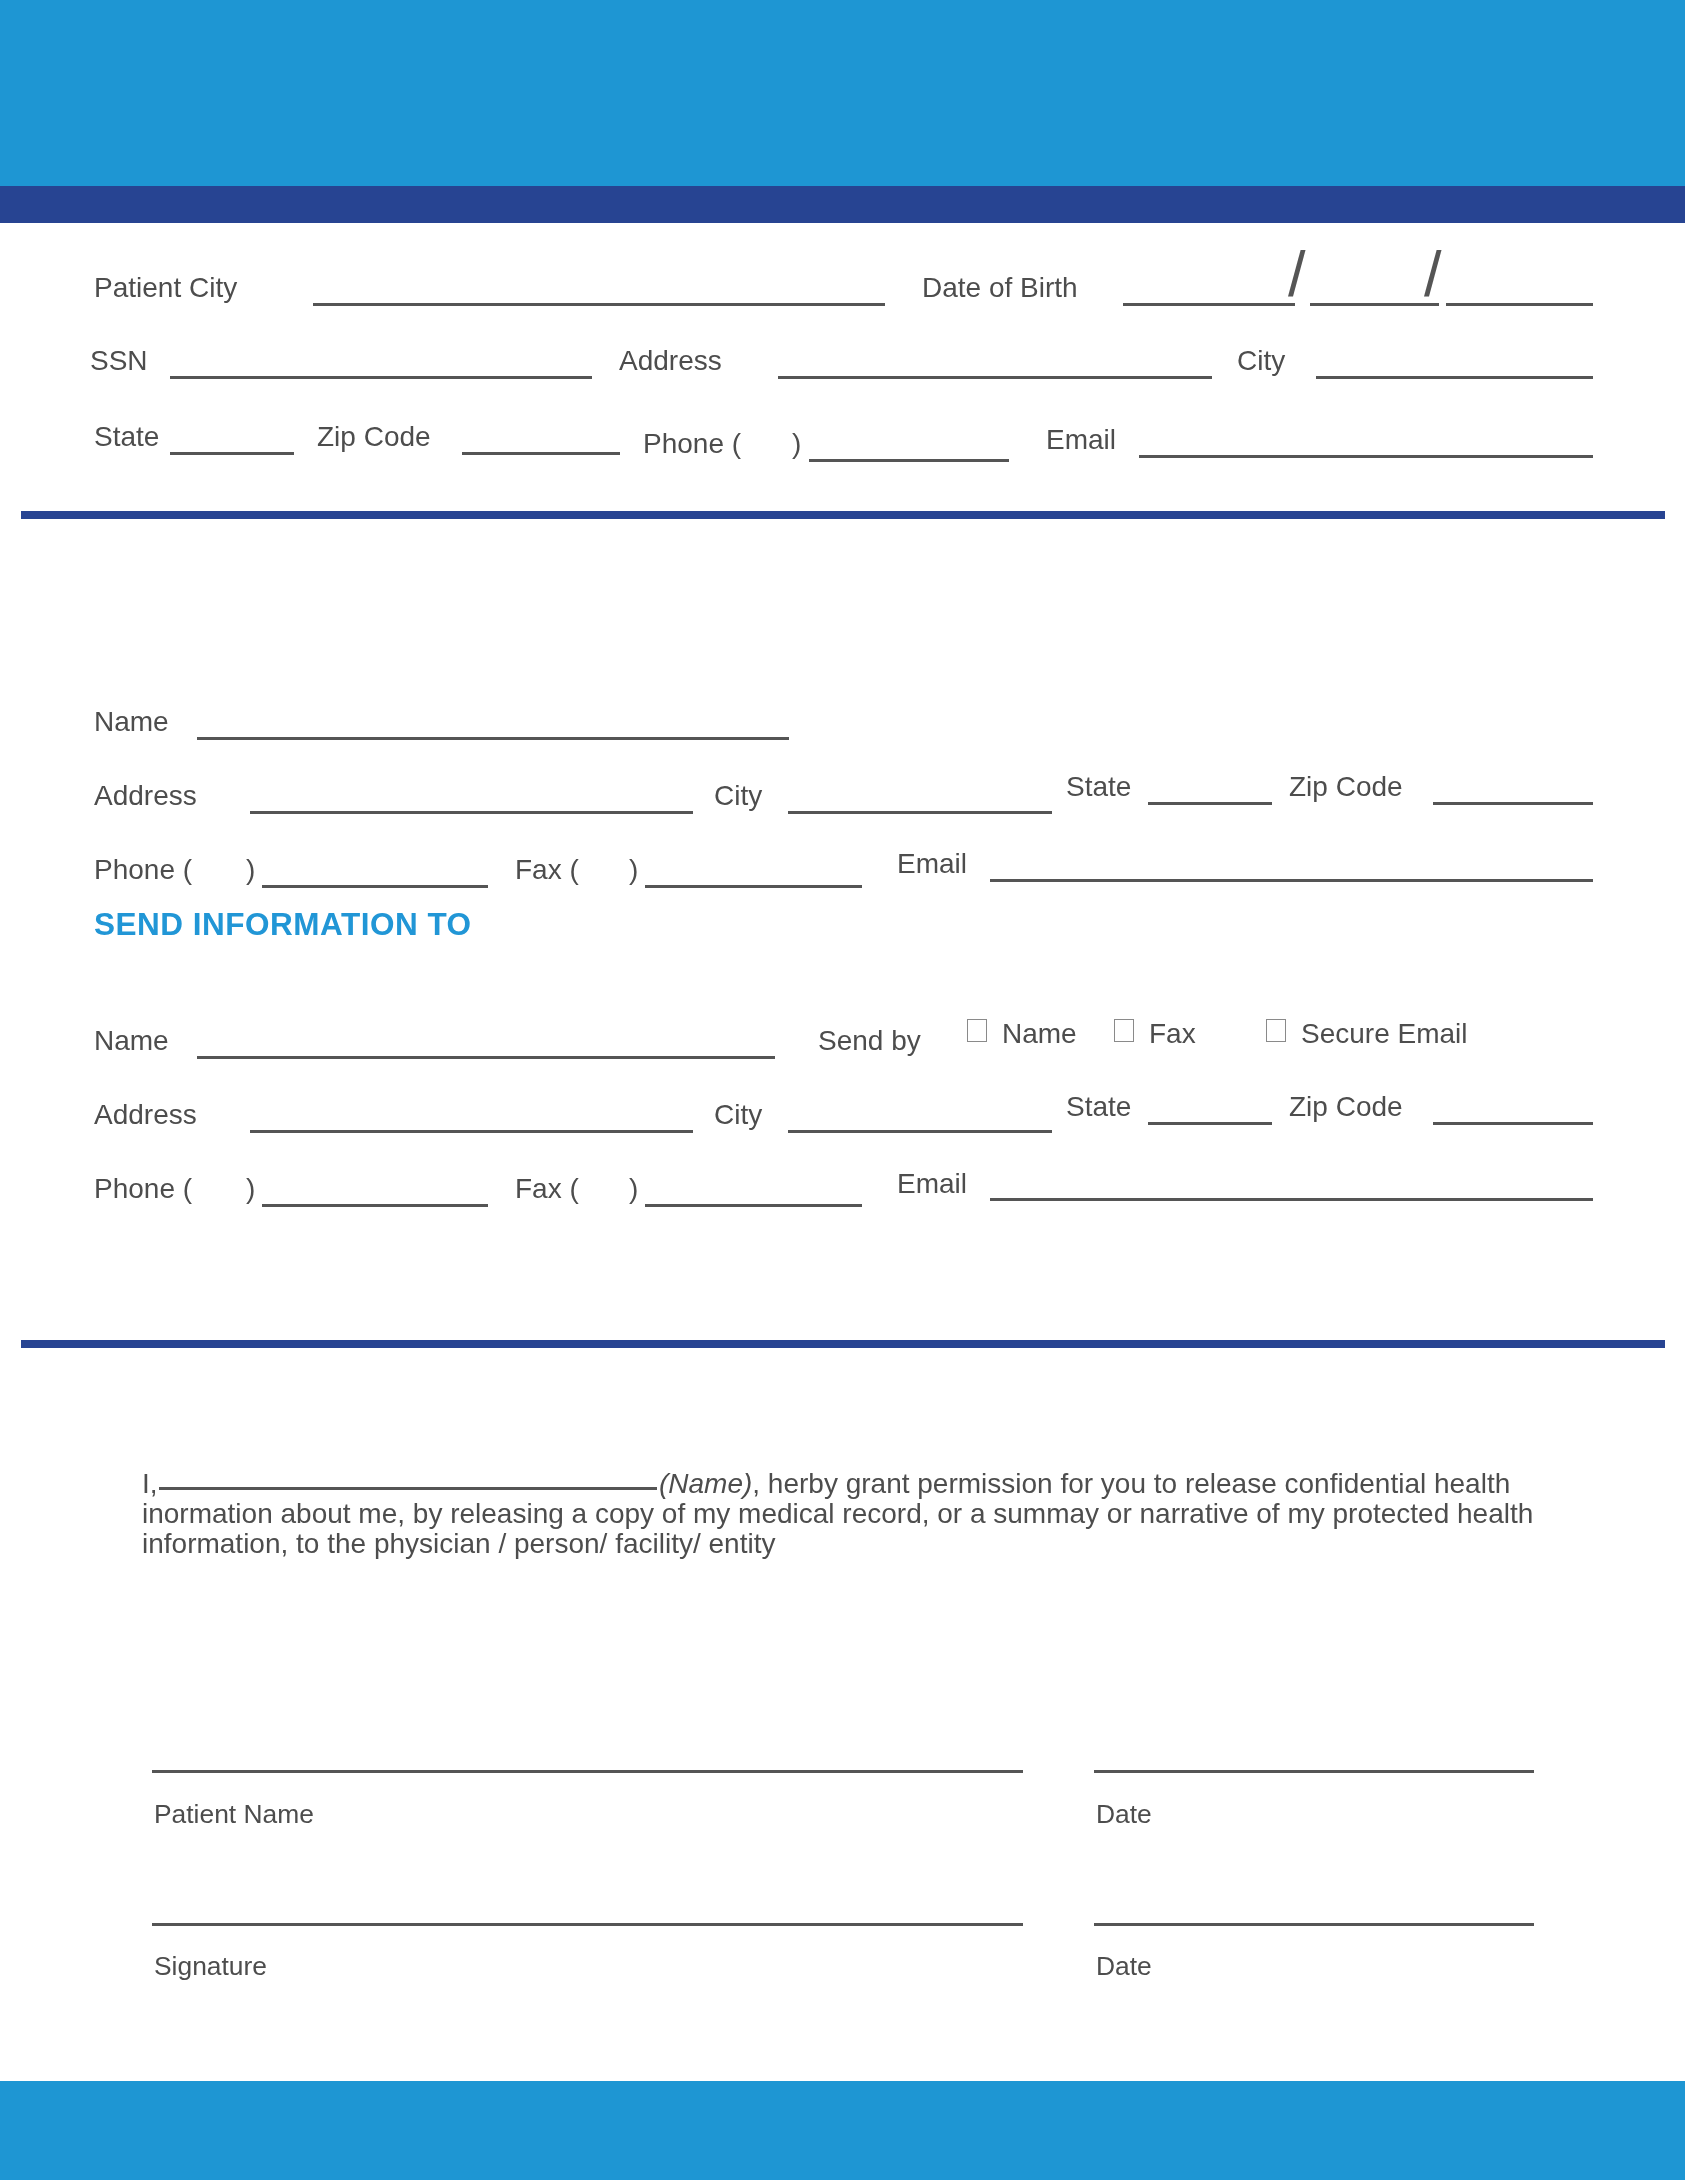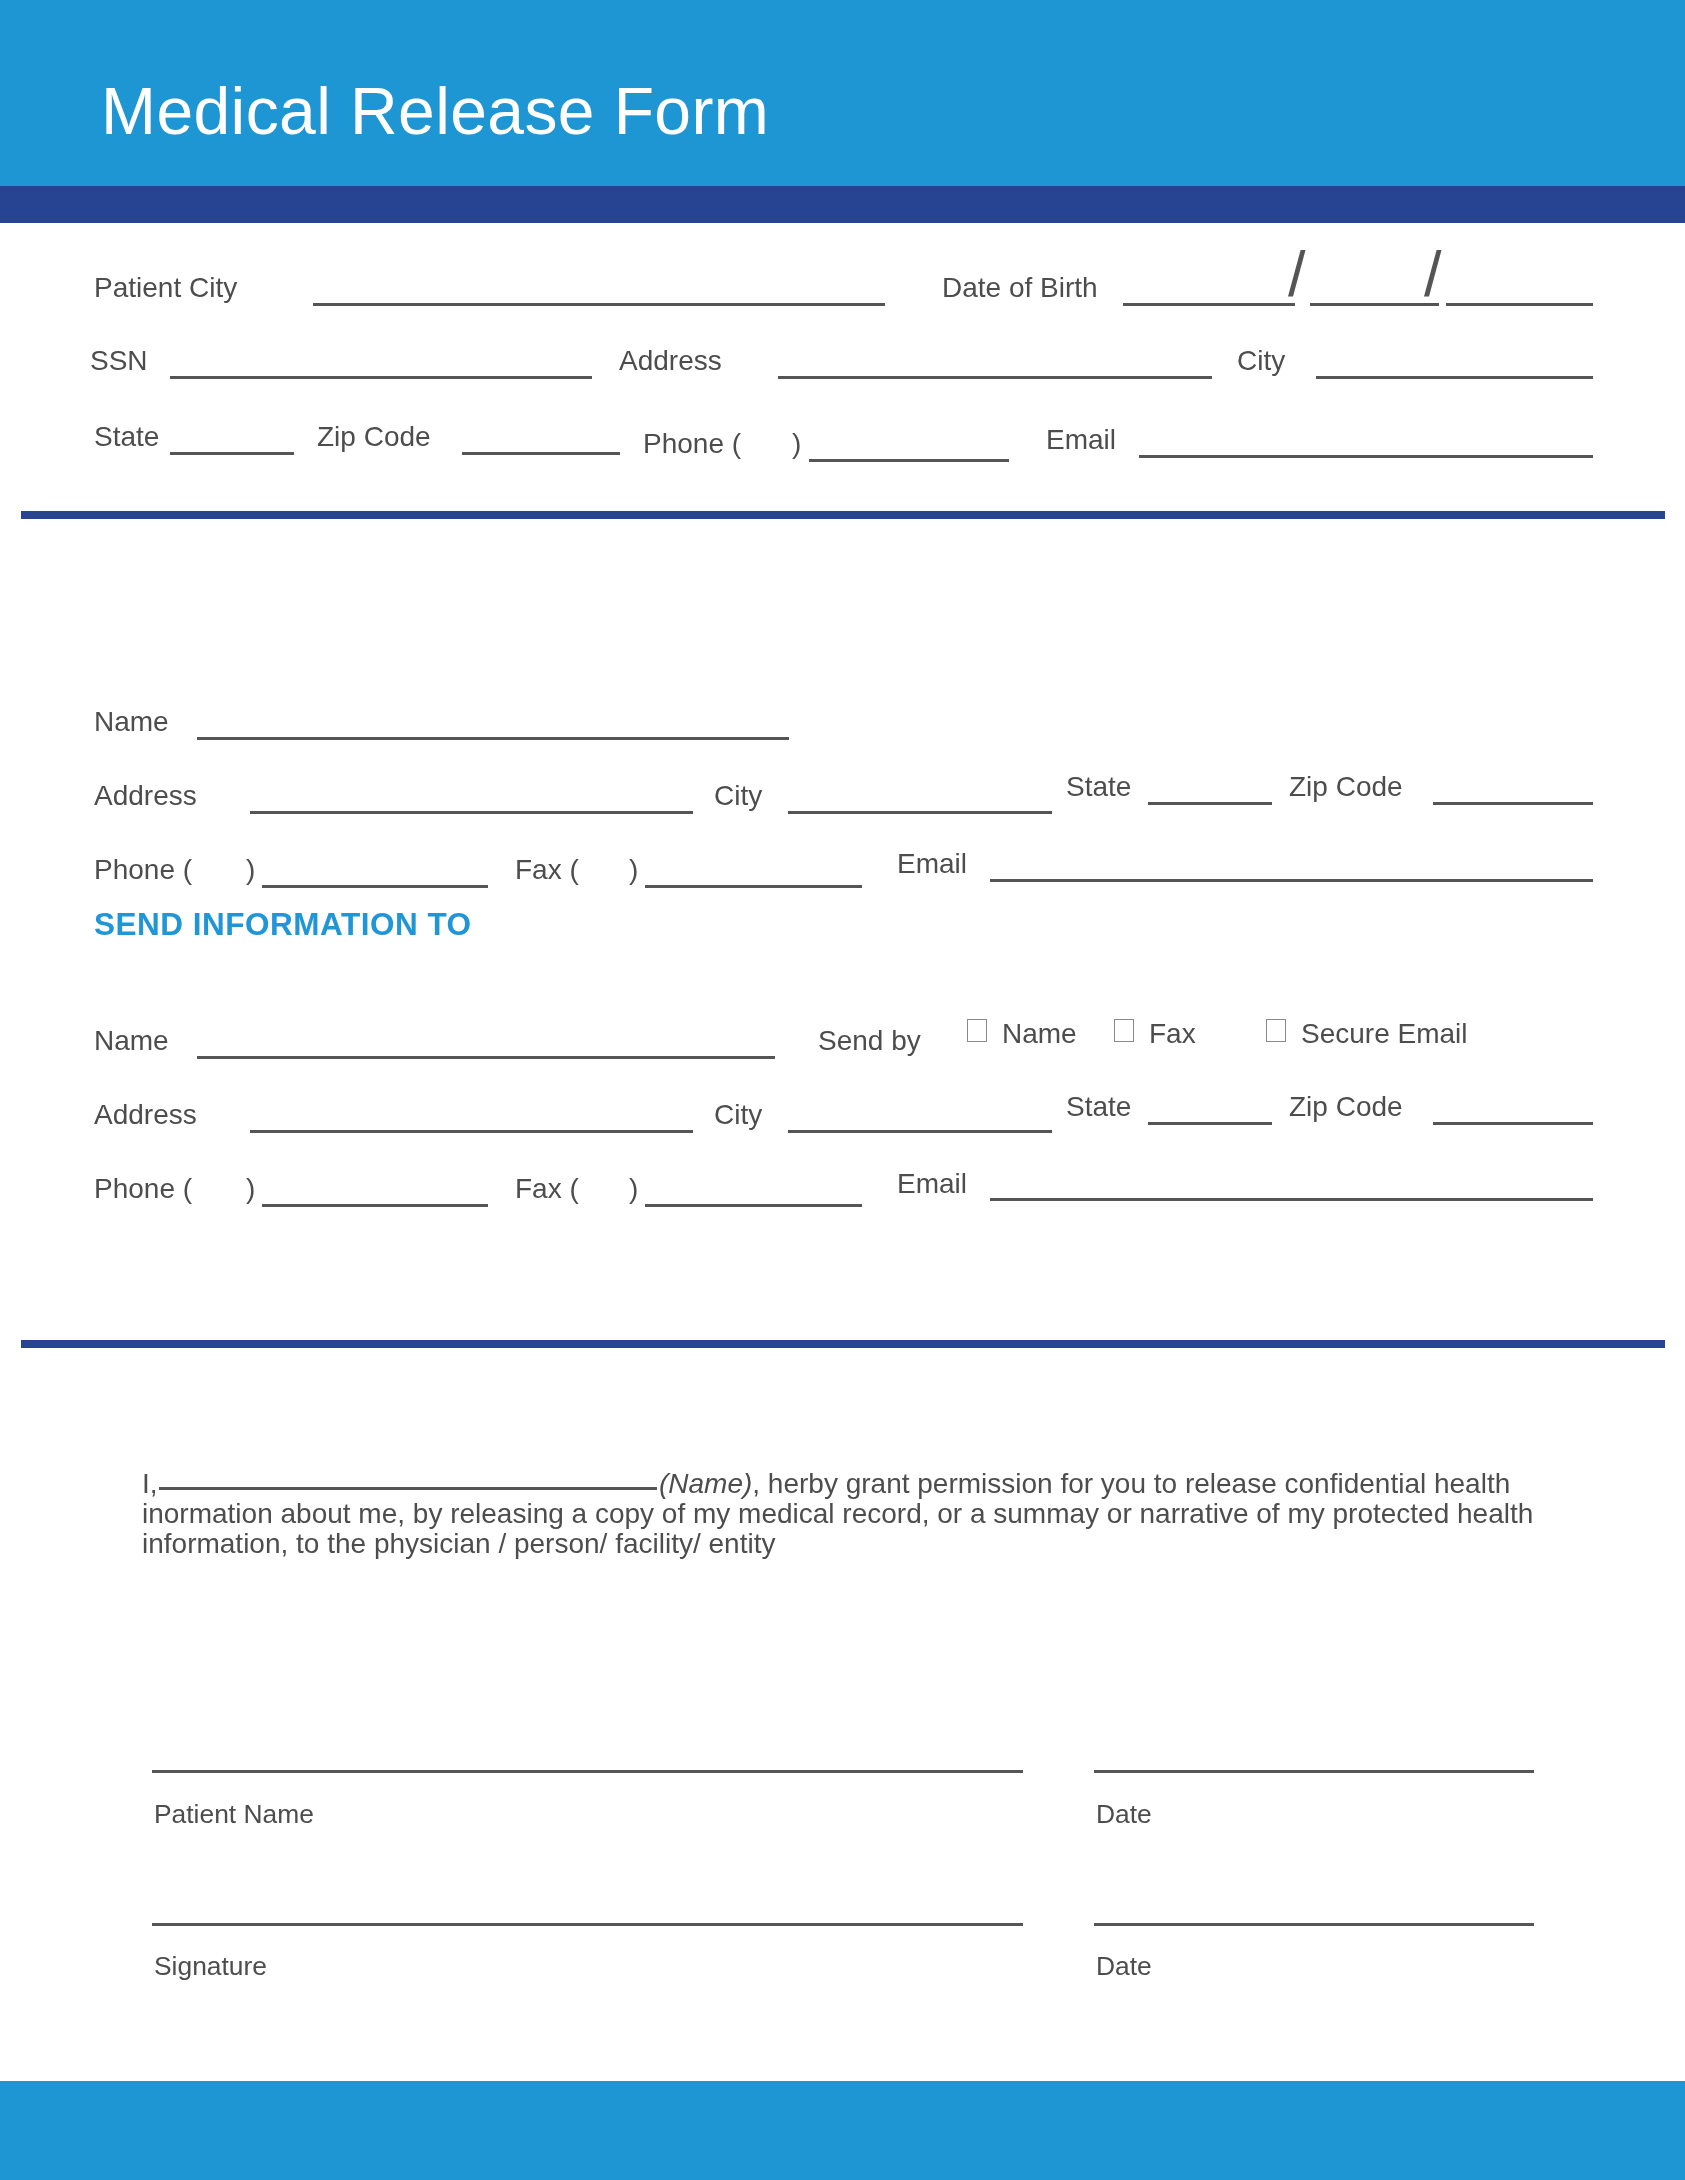--- a/index.html
+++ b/index.html
@@ -85,27 +85,26 @@
     position:absolute; font-size:26.4px; color:#4d4d4d;
     white-space:nowrap; line-height:1;
   }
 </style>
 </head>
 <body>
 
 <div class="page">
 
   <div class="header-band"></div>
-  <div class="header-title">Medical Release Form</div>
   <div class="header-strip"></div>
 
   <div class="lbl" style="left:94px; top:274px;">Patient City</div>
   <div class="rule" style="left:313px; top:303px; width:572px;"></div>
 
-  <div class="lbl" style="left:922px; top:274px;margin-left:20px;">Date of Birth</div>
+  <div class="lbl" style="left:922px; top:274px;">Date of Birth</div>
   <div class="rule" style="left:1123px; top:303px; width:172px;"></div>
   <div class="slash" style="left:1288px; top:243px;">/</div>
   <div class="rule" style="left:1310px; top:303px; width:129px;"></div>
   <div class="slash" style="left:1424px; top:243px;">/</div>
   <div class="rule" style="left:1446px; top:303px; width:147px;"></div>
 
   <div class="lbl" style="left:90px; top:347px;">SSN</div>
   <div class="rule" style="left:170px; top:376px; width:422px;"></div>
 
   <div class="lbl" style="left:619px; top:347px;">Address</div>

